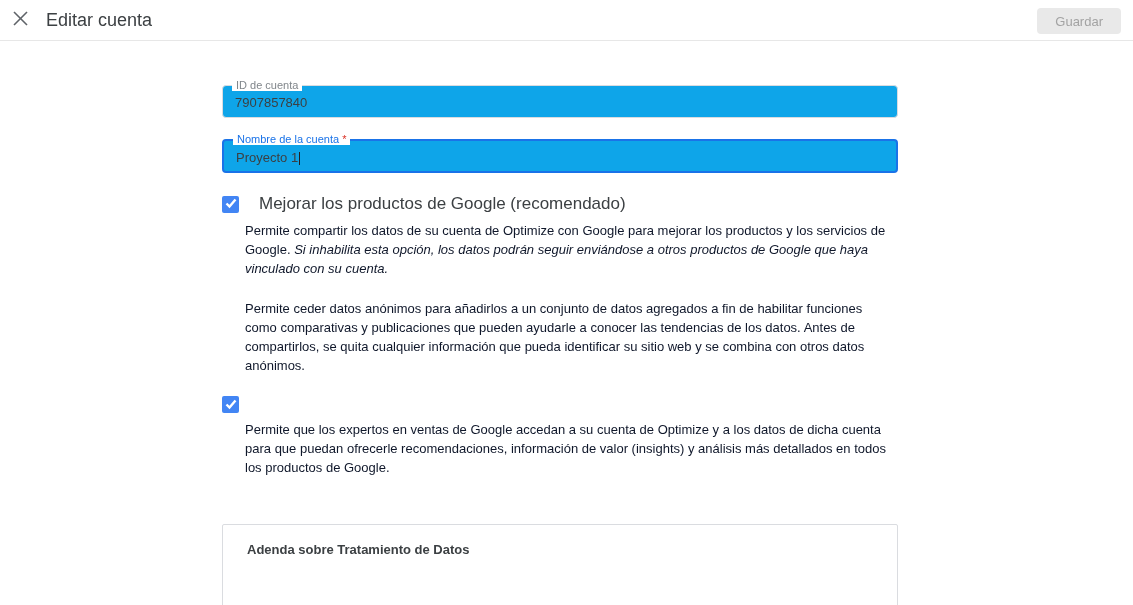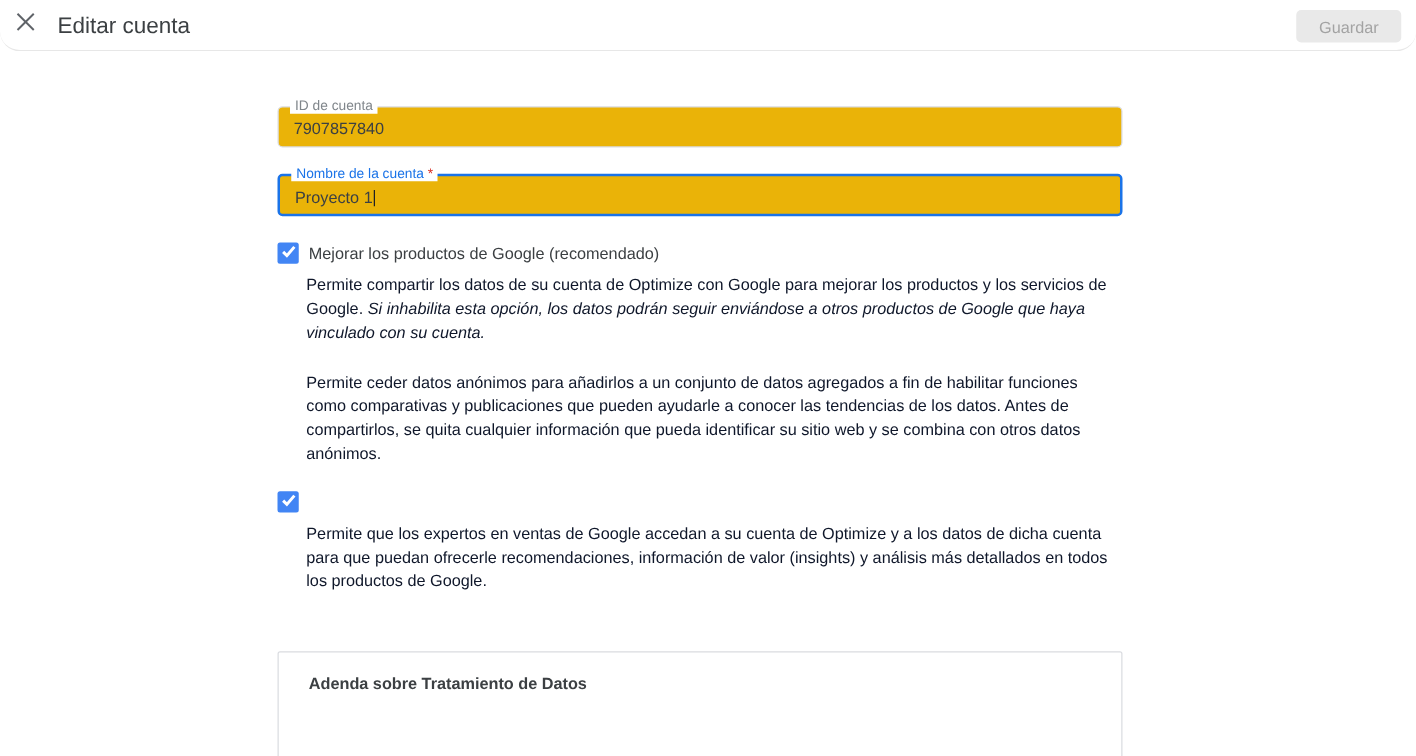--- a/index.html
+++ b/index.html
@@ -3,56 +3,56 @@
 <meta charset="utf-8">
 <style>
   * { margin:0; padding:0; box-sizing:border-box; }
   html,body { width:1133px; height:605px; overflow:hidden; background:#fff;
     font-family:"Liberation Sans", sans-serif; }
   body { position:relative; color:#3c4043; }
 
   
   .topbar { position:absolute; top:0; left:0; width:1133px; height:41px;
     background:#fff; border-bottom:1px solid #e7e7e7;
-    display:flex; align-items:center;border-radius:16px; }
+    display:flex; align-items:center; }
   .close-btn { width:40px; height:40px; display:flex; align-items:center;
     justify-content:center; cursor:pointer; }
   .close-btn svg { width:15px; height:15px; stroke:#5f6368; stroke-width:1.6; }
   .topbar-title { font-size:18px; color:#3c4043; margin-left:6px; }
   .save-btn { position:absolute; right:12px; top:8px; height:26px; padding:0 18px;
     background:#e9e9e9; color:#a3a3a3; border:none; border-radius:4px;
     font-size:13px; font-family:inherit;margin-left:19px; }
 
   
   .content { position:absolute; top:41px; left:222px; width:676px; }
 
   
   .field { position:relative; border:1px solid #dadce0; border-radius:4px;
-    height:33px; margin-top:44px; background:#eab308; }
+    height:33px; margin-top:44px; background:#0ea5e9; }
   .field .flabel { position:absolute; top:-6px; left:9px; background:#fff;
     padding:0 4px; font-size:11px; color:#80868b; line-height:11px; }
   .field .fvalue { position:absolute; left:12px; top:9px; font-size:13px;
     color:#3c4043; white-space:pre; }
   .field.focused { border:2px solid #1a73e8; height:34px; margin-top:21px; }
   .field.focused .flabel { color:#1a73e8; top:-7px; }
   .field.focused .fvalue { top:9px; }
   .req { color:#d93025; }
   .caret { display:inline-block; width:1px; height:13px; background:#202124;
     vertical-align:text-bottom; margin-left:1px; animation:blink 1s steps(1) infinite; }
   @keyframes blink { 50% { opacity:0; } }
   .counter { text-align:right; font-size:11px; color:#80868b; margin-top:7px; }
 
   
   .cb-group { margin-top:21px; }
   .cb-row { display:flex; align-items:center; }
   .cbox { width:17px; height:17px; border-radius:2px; background:#4285f4;
     flex:0 0 17px; display:flex; align-items:center; justify-content:center;
     cursor:pointer; }
   .cbox svg { width:12px; height:12px; stroke:#fff; stroke-width:2.4; fill:none; }
-  .cb-label { margin-left:8px; font-size:13px; font-weight:500; color:#3c4043; }
+  .cb-label { margin-left:20px; font-size:17px; font-weight:500; color:#3c4043; }
   .cb-desc { margin:7px 0 0 23px; width:650px; font-size:13px; line-height:19px;
     color:#0f172a; }
   .cb-desc .ital { font-style:italic; }
 
   
   .panel { margin-top:47px; width:676px; height:200px; border:1px solid #dadce0;
     border-radius:2px; background:#fff; padding:17px 24px; }
   .panel-title { font-size:13px; font-weight:700; color:#3c4043; }
 </style>
 </head>

